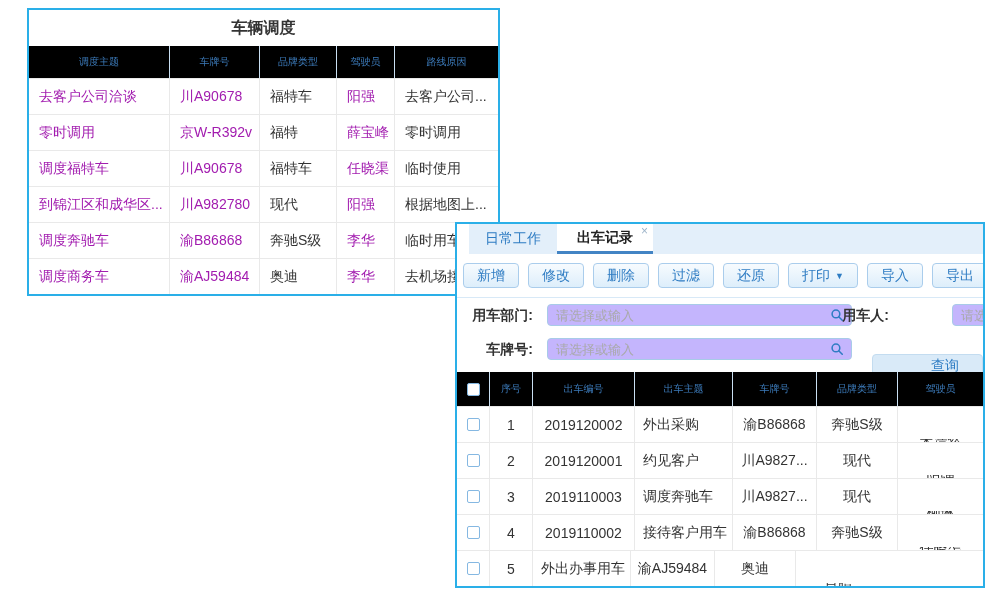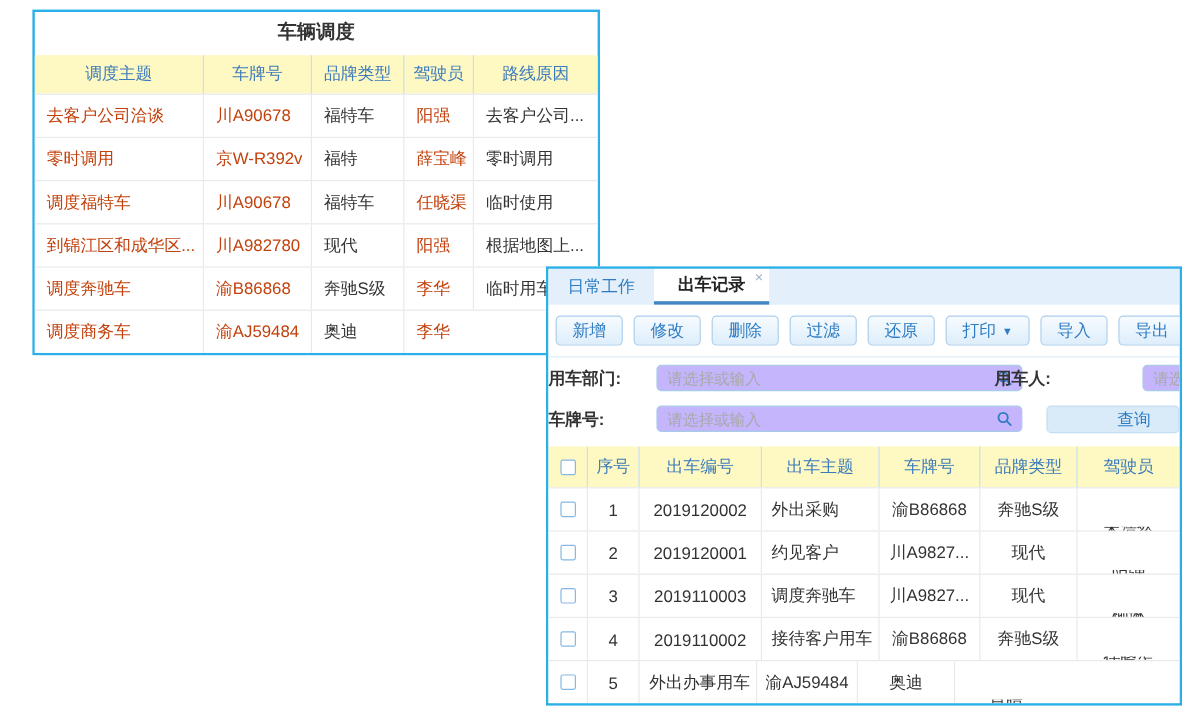--- a/index.html
+++ b/index.html
@@ -4,58 +4,58 @@
 <style>
   * { margin:0; padding:0; box-sizing:border-box; }
   html,body { width:1000px; height:600px; background:#ffffff; overflow:hidden;
               font-family:"Liberation Sans","DejaVu Sans",sans-serif; }
   .panel { position:absolute; background:#fff; border:2px solid #2aafe8; }
 
   
   #dispatch { left:27px; top:8px; width:473px; height:288px; z-index:1; }
   #dispatch .title { height:36px; line-height:36px; text-align:center;
                      font-size:16px; font-weight:bold; color:#333; }
-  .hd-row { display:flex; background:#fef9c3; color:#3c7bbb; font-size:14px; }
+  .hd-row { display:flex; background:#000000; color:#3c7bbb; font-size:10px; }
   #dispatch .hd-row { height:32px; }
   .hd-cell { display:flex; align-items:center; justify-content:center;
              border-right:1px solid #c9dff2; overflow:hidden; white-space:nowrap; }
   .hd-cell:last-child { border-right:none; }
   .bd-row { display:flex; height:36px; border-top:1px solid #e9e9e9; background:#fff; }
   .bd-row:first-of-type { border-top:none; }
   .bd-cell { display:flex; align-items:center; padding-left:10px; font-size:14px;
              color:#333; border-right:1px solid #e9e9e9; overflow:hidden; white-space:nowrap; }
   .bd-cell:last-child { border-right:none; }
-  .blue { color:#c2410c; }
+  .blue { color:#a21caf; }
   .c1{width:141px}.c2{width:90px}.c3{width:77px}.c4{width:58px}.c5{width:103px}
 
   
   #records { left:455px; top:222px; width:530px; height:366px; z-index:2; overflow:hidden; }
   #records .inner { position:relative; width:526px; height:362px; }
 
-  .tabstrip { position:absolute; left:0; top:0; width:526px; height:30px;
+  .tabstrip { position:absolute; left:12px; top:0; width:526px; height:30px;
               background:#e3effa; display:flex; }
   .tab { height:30px; display:flex; align-items:center; justify-content:center;
          font-size:14px; color:#2e7cc3; cursor:default; }
   .tab.t1 { width:88px; }
   .tab.active { position:relative; width:96px; background:#fff; color:#222;
                 font-weight:bold; border-bottom:3px solid #4284c4; }
   .tab-close { position:absolute; top:1px; right:5px; font-size:12px;
                font-weight:normal; color:#9db4c9; line-height:12px; }
 
   .toolbar { position:absolute; left:0; top:30px; width:526px; height:44px;
              background:#fff; border-bottom:1px solid #d8e9f7;
              display:flex; align-items:center; padding-left:6px; }
   .tbtn { height:25px; margin-right:9px; padding:0 13px; font-size:14px; color:#2e7cc3;
           background:linear-gradient(#f7fbfe,#ddeefb); border:1px solid #aacdec;
           border-radius:4px; display:flex; align-items:center; white-space:nowrap; }
   .caret { font-size:9px; margin-left:5px; color:#2e7cc3; }
 
   .filters { position:absolute; left:0; top:74px; width:526px; height:74px; background:#fff; }
   .flabel { position:absolute; font-size:14px; font-weight:bold; color:#333;
-            width:76px; line-height:22px; }
+            text-align:right; width:76px; line-height:22px; }
   .finput { position:absolute; height:22px; border:1px solid #a8cbe8; border-radius:4px;
             background:#c4b5fd; font-size:13px; color:#333; padding:0 24px 0 8px; outline:none; }
   .finput::placeholder { color:#a9a9a9; }
   .fsearch { position:absolute; width:14px; height:14px; }
   .qbtn { position:absolute; left:415px; top:114px; width:111px; height:23px;
           background:#d9eaf8; border:1px solid #c3dcf0; border-radius:4px;
           font-size:14px; color:#2e7cc3; display:flex; align-items:center; justify-content:center; }
 
   .rtable { position:absolute; left:0; top:148px; width:526px; }
   #records .hd-row { height:34px; }
@@ -113,20 +113,21 @@
     <div class="bd-cell c2 blue">渝B86868</div>
     <div class="bd-cell c3">奔驰S级</div>
     <div class="bd-cell c4 blue">李华</div>
     <div class="bd-cell c5">临时用车</div>
   </div>
   <div class="bd-row">
     <div class="bd-cell c1 blue">调度商务车</div>
     <div class="bd-cell c2 blue">渝AJ59484</div>
     <div class="bd-cell c3">奥迪</div>
     <div class="bd-cell c4 blue">李华</div>
+    <div class="bd-cell c5">去机场接</div>
   </div>
 </div>
 
 <div class="panel" id="records">
  <div class="inner">
 
   <div class="tabstrip">
     <div class="tab t1">日常工作</div>
     <div class="tab active">
       <span>出车记录</span>
@@ -160,21 +161,21 @@
     <div class="flabel" style="left:372px; top:6px; width:60px;">用车人:</div>
     <input class="finput" style="left: 495px; top: 6px; width: 60px;" placeholder="请选择或输入">
 
     <div class="flabel" style="left:0; top:40px;">车牌号:</div>
     <input class="finput" style="left: 90px; top: 40px; width: 305px;" placeholder="请选择或输入">
     <svg class="fsearch" style="left:373px; top:44px;" viewBox="0 0 20 20">
       <circle cx="8.5" cy="8.5" r="5.5" fill="none" stroke="#2e7cc3" stroke-width="2.2"></circle>
       <line x1="12.8" y1="12.8" x2="17.5" y2="17.5" stroke="#2e7cc3" stroke-width="2.2" stroke-linecap="round"></line>
     </svg>
 
-    <div class="qbtn" style="top:40px;padding-left:35px;">查询</div>
+    <div class="qbtn" style="top:56px;padding-left:35px;">查询</div>
   </div>
 
   <div class="rtable">
     <div class="hd-row">
       <div class="hd-cell k0">
             <div class="cbx"></div>
           </div>
       <div class="hd-cell k1">序号</div>
       <div class="hd-cell k2">出车编号</div>
       <div class="hd-cell k3">出车主题</div>

